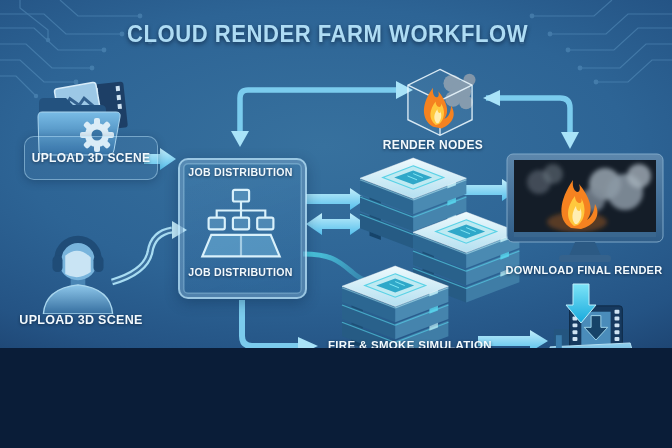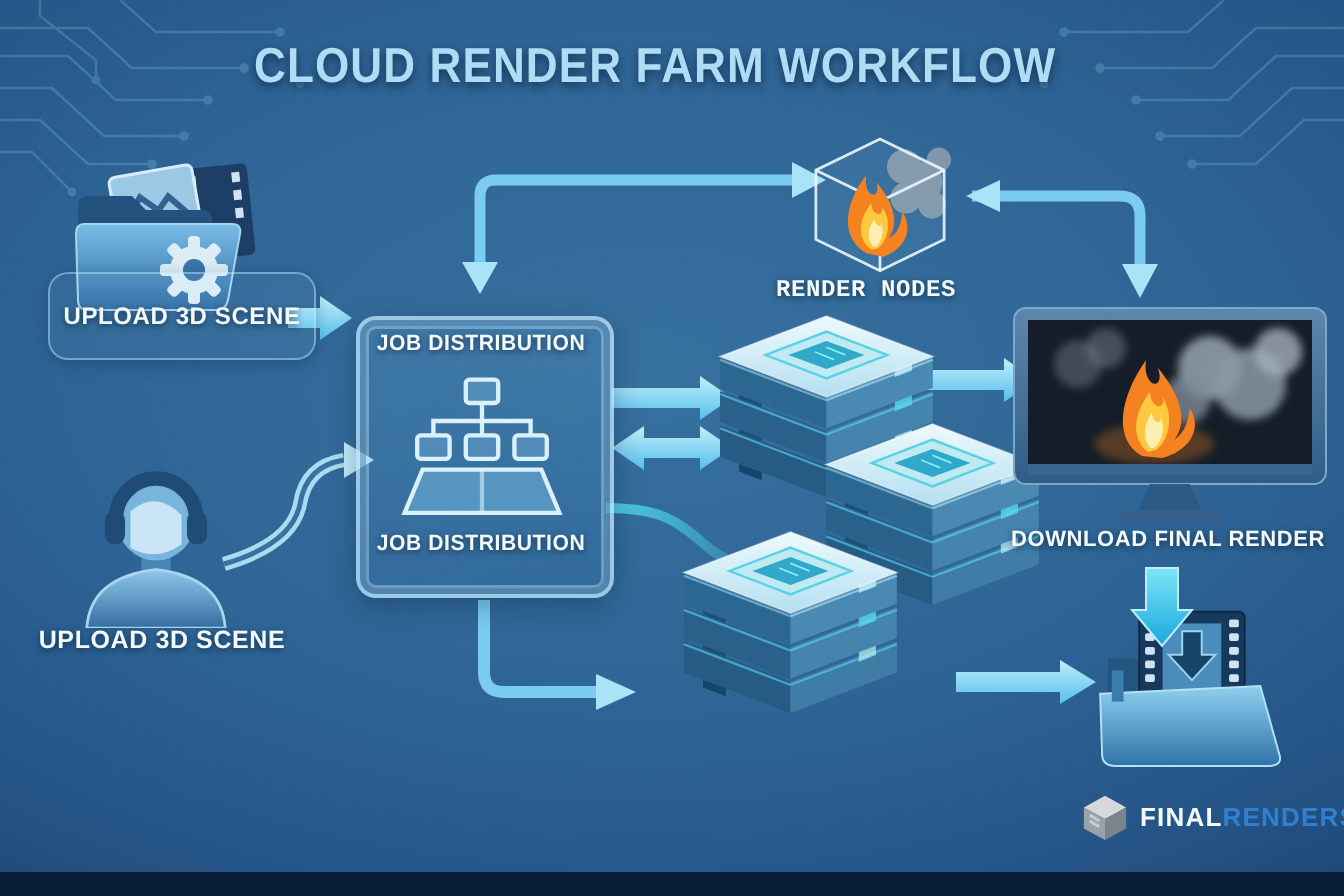--- a/index.html
+++ b/index.html
@@ -1,16 +1,16 @@
 <!DOCTYPE html>
 <html><head>
 <meta charset="utf-8">
 <style>
   html,body{margin:0;padding:0;background:#0a1d38;}
-  .canvas{position:relative;width:672px;height:448px;overflow:hidden;
+  .canvas{position:relative;width:672px;height:348px;overflow:hidden;
     font-family:"Liberation Sans",sans-serif;
     background:radial-gradient(ellipse 120% 105% at 48% 42%, #37719e 0%, #2d6495 38%, #245384 60%, #173762 82%, #112b4e 100%);}
   .layer{position:absolute;left:0;top:0;}
   .abs{position:absolute;}
   .lbl{position:absolute;color:#f2f9fd;font-weight:700;letter-spacing:.3px;
     text-shadow:0 1px 3px rgba(3,18,38,.6);white-space:nowrap;}
   .ctr{display:flex;align-items:center;justify-content:center;}
   .title{position:absolute;left:127px;top:20px;font-size:24.5px;font-weight:700;
     color:#aedcf4;letter-spacing:.6px;transform:scaleX(.9);transform-origin:left center;
     text-shadow:0 2px 5px rgba(0,12,32,.55);white-space:nowrap;}
@@ -203,21 +203,21 @@
       <g stroke="rgba(233,246,253,.9)" stroke-width="1.6" fill="rgba(190,220,240,.07)">
         <polygon points="46,4 83,22 83,62 46,80 9,62 9,22"></polygon>
         <polyline points="9,22 46,40 83,22" fill="none"></polyline>
         <line x1="46" y1="40" x2="46" y2="80"></line>
       </g>
       <path d="M38,70 C23,61 25,42 38,25 C36,38 47,40 44,29 C53,40 58,52 51,61 C57,59 58,52 59,46 C66,58 59,68 48,72 Z" fill="#f58220"></path>
       <path d="M41,68 C32,61 34,50 41,41 C41,49 49,49 47,43 C53,51 51,62 45,67 Z" fill="#ffc83d"></path>
       <path d="M42,66 C38,61 39,55 43,50 C43,55 48,56 46,51 C49,57 47,63 44,66 Z" fill="#ffeeb2"></path>
     </svg>
   </div>
-  <div class="lbl ctr" style="left:373px;top:138px;width:120px;font-size:12px;font-family:Liberation Mono, monospace;">RENDER NODES</div>
+  <div class="lbl ctr" style="left:373px;top:138px;width:120px;font-size:12px;">RENDER NODES</div>
 
   <svg class="layer" width="672" height="448" viewBox="0 0 672 448">
     <defs>
       <linearGradient id="srvTop" x1="0" y1="0" x2="0" y2="1">
         <stop offset="0" stop-color="#eefafd"></stop>
           <stop offset="1" stop-color="#b4dff0"></stop>
       </linearGradient>
       <g id="srv">
         <g>
           <polygon points="0,26 56,52 56,72 0,46" fill="#2c6792"></polygon>
@@ -280,20 +280,21 @@
       <path d="M66,76 C52,68 54,48 68,28 C66,42 78,44 74,32 C84,44 90,58 82,68 C88,64 89,58 90,52 C97,64 88,74 76,77 Z" fill="#f58220"></path>
       <path d="M69,74 C60,67 62,54 70,44 C70,53 79,53 76,46 C82,55 80,68 73,73 Z" fill="#ffc83d"></path>
       <path d="M70,72 C66,67 67,60 71,54 C71,60 77,61 75,55 C78,62 76,69 72,72 Z" fill="#ffeeb2"></path>
       <rect x="9" y="80" width="142" height="5" fill="#3a678f"></rect>
       <polygon points="70,90 90,90 96,104 64,104" fill="#2c5a84"></polygon>
       <rect x="54" y="103" width="52" height="7" rx="3.5" fill="#35628c"></rect>
     </svg>
   </div>
   <div class="lbl ctr" style="left:498px;top:264px;width:172px;font-size:11px;">DOWNLOAD FINAL RENDER</div>
 
+  <div class="lbl" style="left:328px;top:339px;font-size:11.5px;">FIRE &amp; SMOKE SIMULATION</div>
 
   <div class="abs" style="left:546px;top:300px;width:98px;height:84px;">
     <svg width="98" height="84" viewBox="0 0 100 86">
       <defs>
         <linearGradient id="dfG" x1="0" y1="0" x2="0" y2="1">
           <stop offset="0" stop-color="#8fd0ef"></stop>
             <stop offset="1" stop-color="#2e74a8"></stop>
         </linearGradient>
       </defs>
       <path d="M8,30 h20 l6,-6 h30 v32 H8 Z" fill="#24557f"></path>

